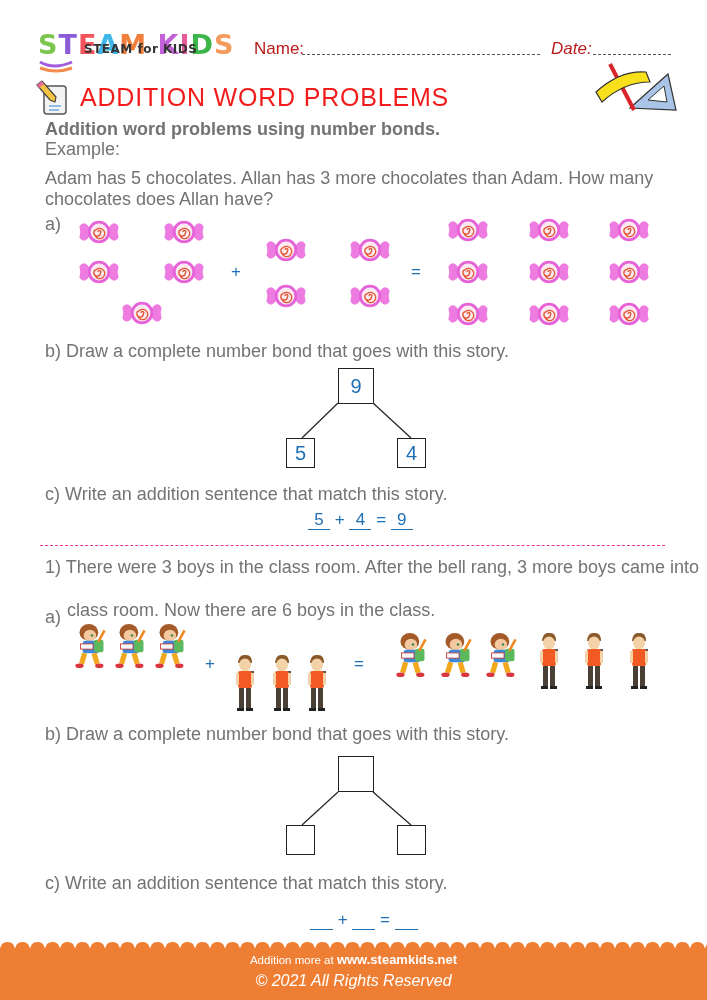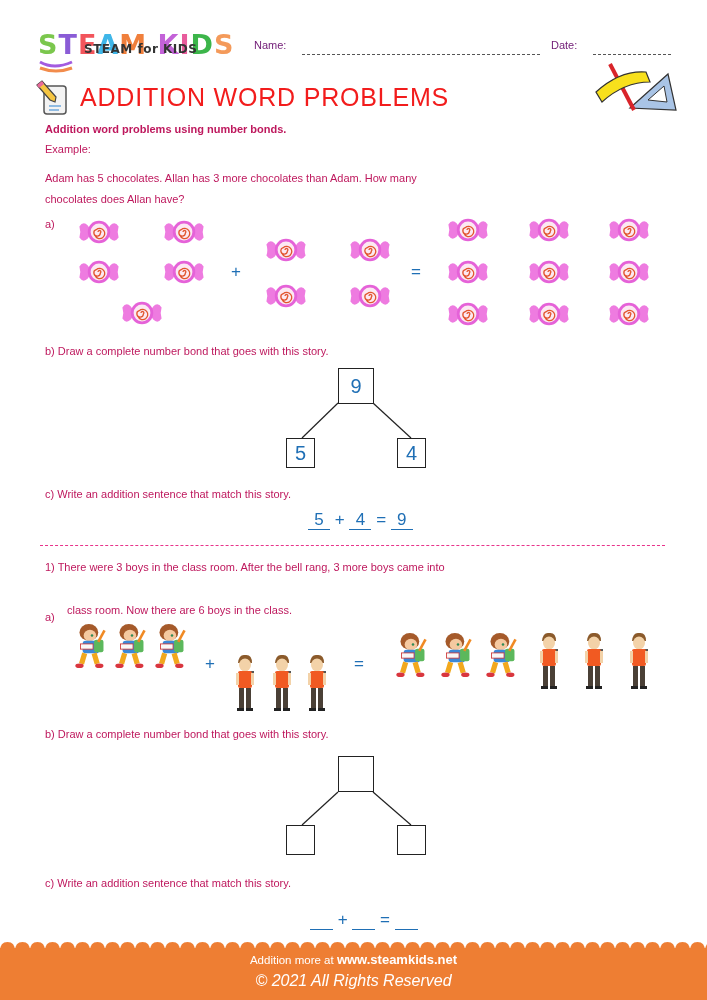--- a/index.html
+++ b/index.html
@@ -1,29 +1,29 @@
 <!DOCTYPE html>
 <html><head>
 <meta charset="utf-8">
 <style>
   html, body { margin: 0; padding: 0; background: #ffffff; }
   body { width: 707px; height: 1000px; position: relative; overflow: hidden;
          font-family: "Liberation Sans", sans-serif; color: #1F6FB5; }
   .abs { position: absolute; }
-  .txt { font-size: 11px; line-height: 22px; color: #be185d; white-space: nowrap; }
+  .txt { font-size: 18px; line-height: 22px; color: #737373; white-space: nowrap; }
 
   
   .logo { left: 38px; top: 30px; width: 200px; height: 46px; }
   .logo-word { position: absolute; left: 0; top: 0; font-family: "DejaVu Sans", sans-serif;
                font-weight: 900; font-size: 27px; letter-spacing: 1px; line-height: 30px; }
   .logo-sub { position: absolute; left: 34px; top: 12px; font-family: "DejaVu Sans", sans-serif;
               font-weight: bold; font-size: 12px; color: #333; letter-spacing: 0.5px; margin-left: 12px; }
-  .name-label, .date-label { font-size: 11px; color: #701a75; top: 39px; }
+  .name-label, .date-label { font-size: 17px; color: #b91c1c; top: 39px; }
   .name-label { left: 254px; }
-  .date-label { left: 551px; }
+  .date-label { left: 551px; font-style: italic; }
   .dotline { border-bottom: 1px dashed #555; height: 0; }
 
   .title { left: 80px; top: 83px; font-size: 25px; font-weight: normal; color: #F21C1C; letter-spacing: 0.8px; }
 
   
   .box { position: absolute; border: 1.5px solid #222; background: #fff;
          display: flex; align-items: center; justify-content: center;
          font-size: 20px; color: #1F6FB5; box-sizing: border-box; }
 
   .eq { font-size: 17px; color: #1F6FB5; }

